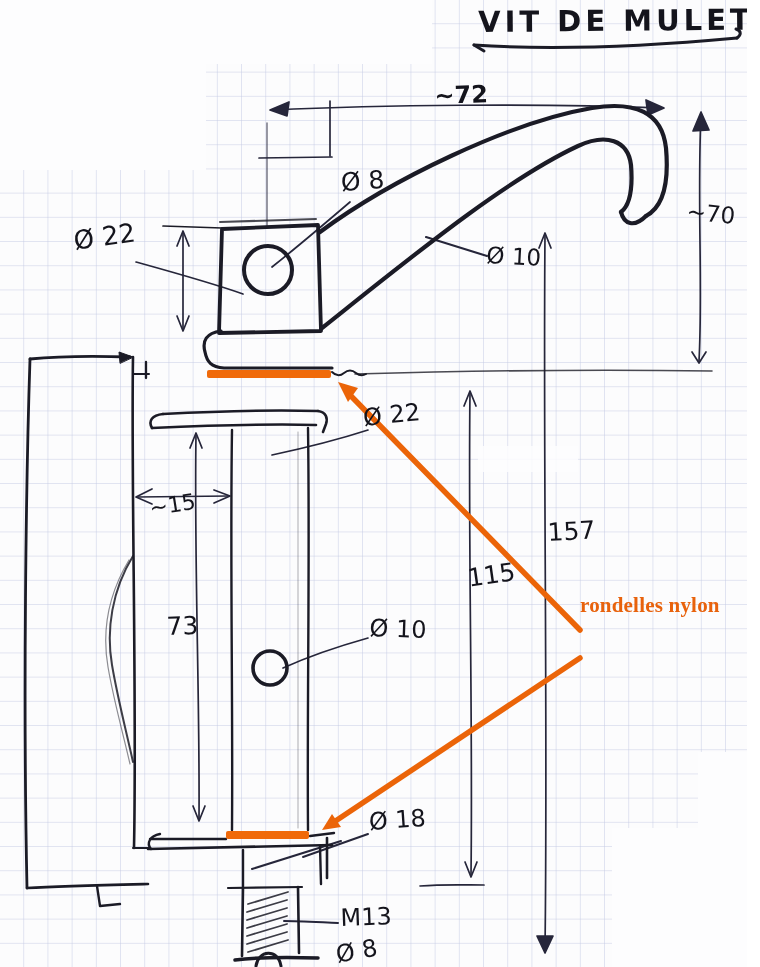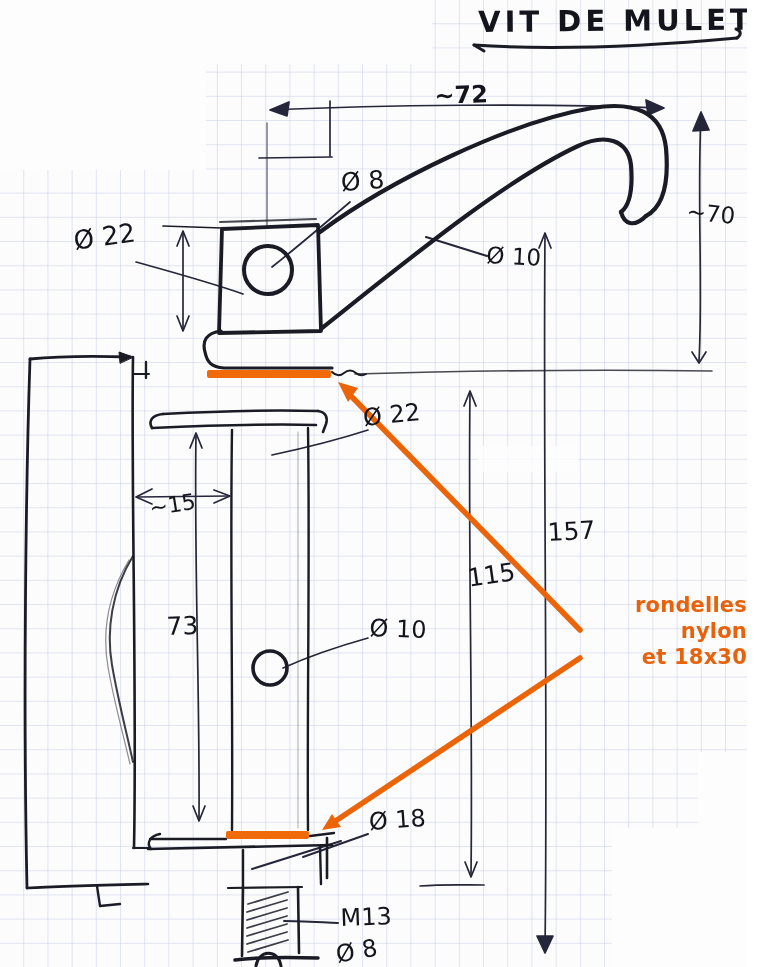--- a/index.html
+++ b/index.html
@@ -1,23 +1,23 @@
 <!DOCTYPE html>
 <html><head>
 <meta charset="utf-8">
 <style>
   html,body{margin:0;padding:0;background:#fff;}
   .page{position:relative;width:747px;height:967px;overflow:hidden;background:#fcfcfd;
-        font-family:"DejaVu Sans",sans-serif;text-align:right;}
+        font-family:"DejaVu Sans",sans-serif;}
   .page svg{position:absolute;left:0;top:0;}
   .lbl{position:absolute;color:#14141c;white-space:nowrap;transform-origin:left top;
        font-family:"DejaVu Sans",sans-serif;line-height:1;}
   .ttl{font-size:29px;font-weight:600;letter-spacing:4px;transform:rotate(-0.5deg);}
   .note{position:absolute;left:580px;top:592px;color:#e8620c;font-weight:bold;
-        font-size:21px;line-height:26px;letter-spacing:0.2px;}
+        font-size:21px;line-height:26px;letter-spacing:0.2px;font-family:Liberation Serif, serif;}
   .ink{stroke:#1b1b26;fill:none;stroke-linecap:round;stroke-linejoin:round;}
   .dim{stroke:#26263a;fill:none;stroke-linecap:round;stroke-linejoin:round;}
   .orange{stroke:#eb6408;fill:none;stroke-linecap:round;}
 </style>
 </head>
 <body>
 
 <div class="page">
 
   <svg width="760" height="967" viewBox="0 0 760 967">
@@ -191,16 +191,15 @@
   <span class="lbl" style="left:166px;top:614px;font-size:25px;transform:rotate(-2deg);">73</span>
   <span class="lbl" style="left:466px;top:566px;font-size:25px;transform:rotate(-8deg);">115</span>
   <span class="lbl" style="left:547px;top:520px;font-size:25px;transform:rotate(-3deg);">157</span>
   <span class="lbl" style="left:370px;top:616px;font-size:24px;transform:rotate(2deg);">Ø 10</span>
   <span class="lbl" style="left:368px;top:810px;font-size:24px;transform:rotate(-4deg);">Ø 18</span>
   <span class="lbl" style="left:340px;top:906px;font-size:24px;transform:rotate(-2deg);">M13</span>
   <span class="lbl" style="left:334px;top:943px;font-size:24px;transform:rotate(-10deg);">Ø 8</span>
 
   <div class="note">
     <div>rondelles nylon</div>
-    <div>et 18x30</div>
   </div>
 
 </div>
 
 </body></html>

